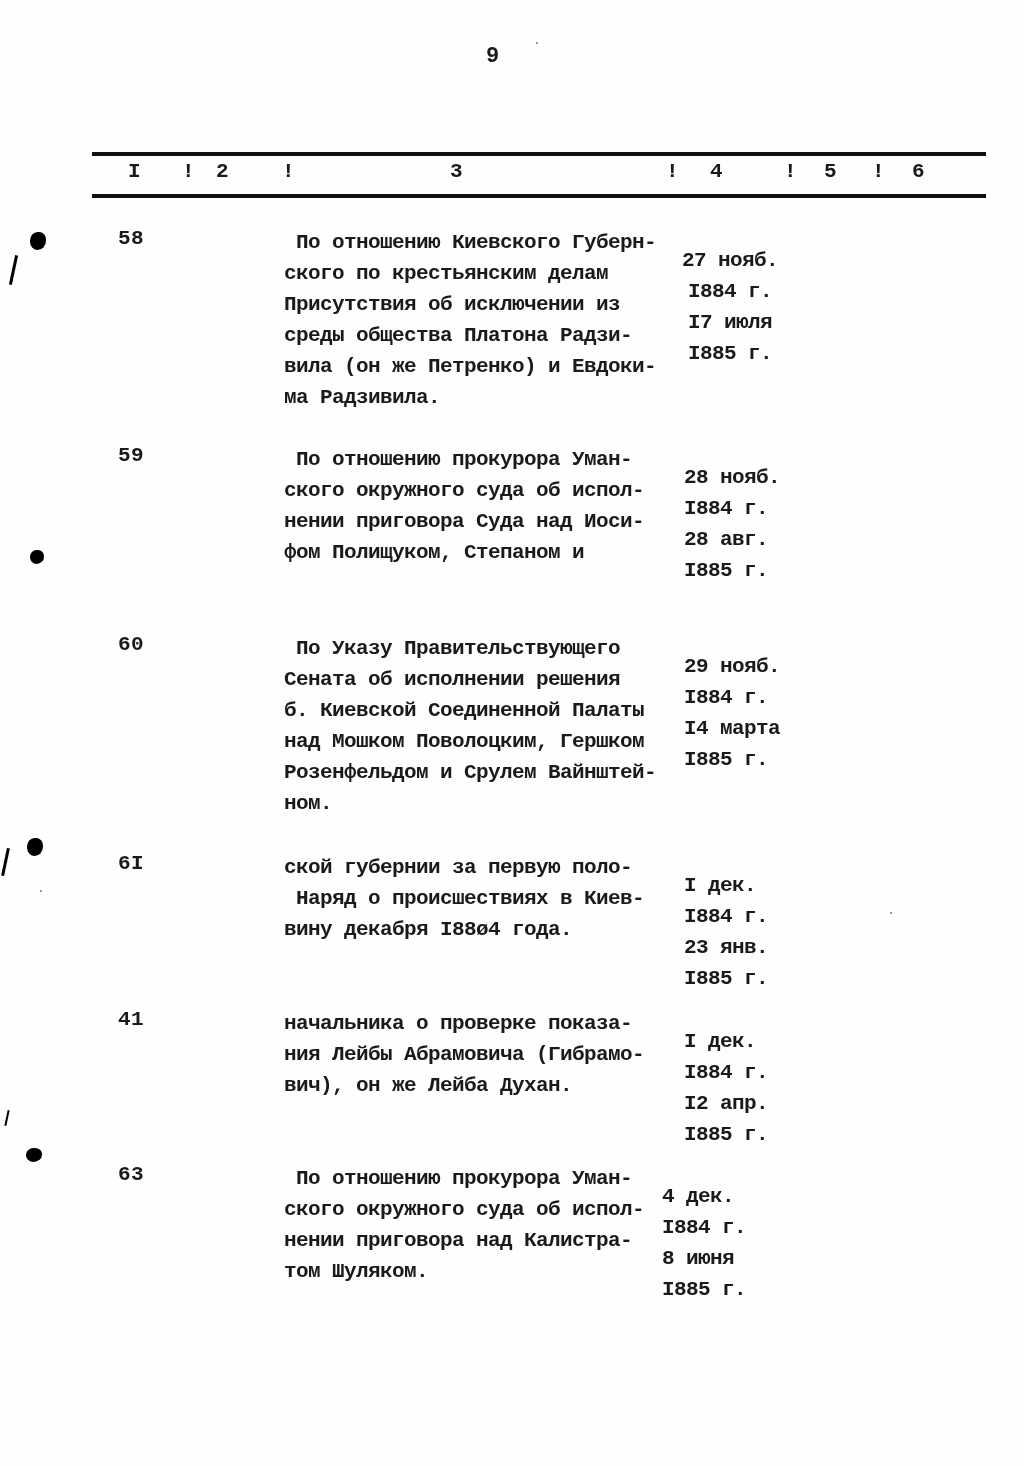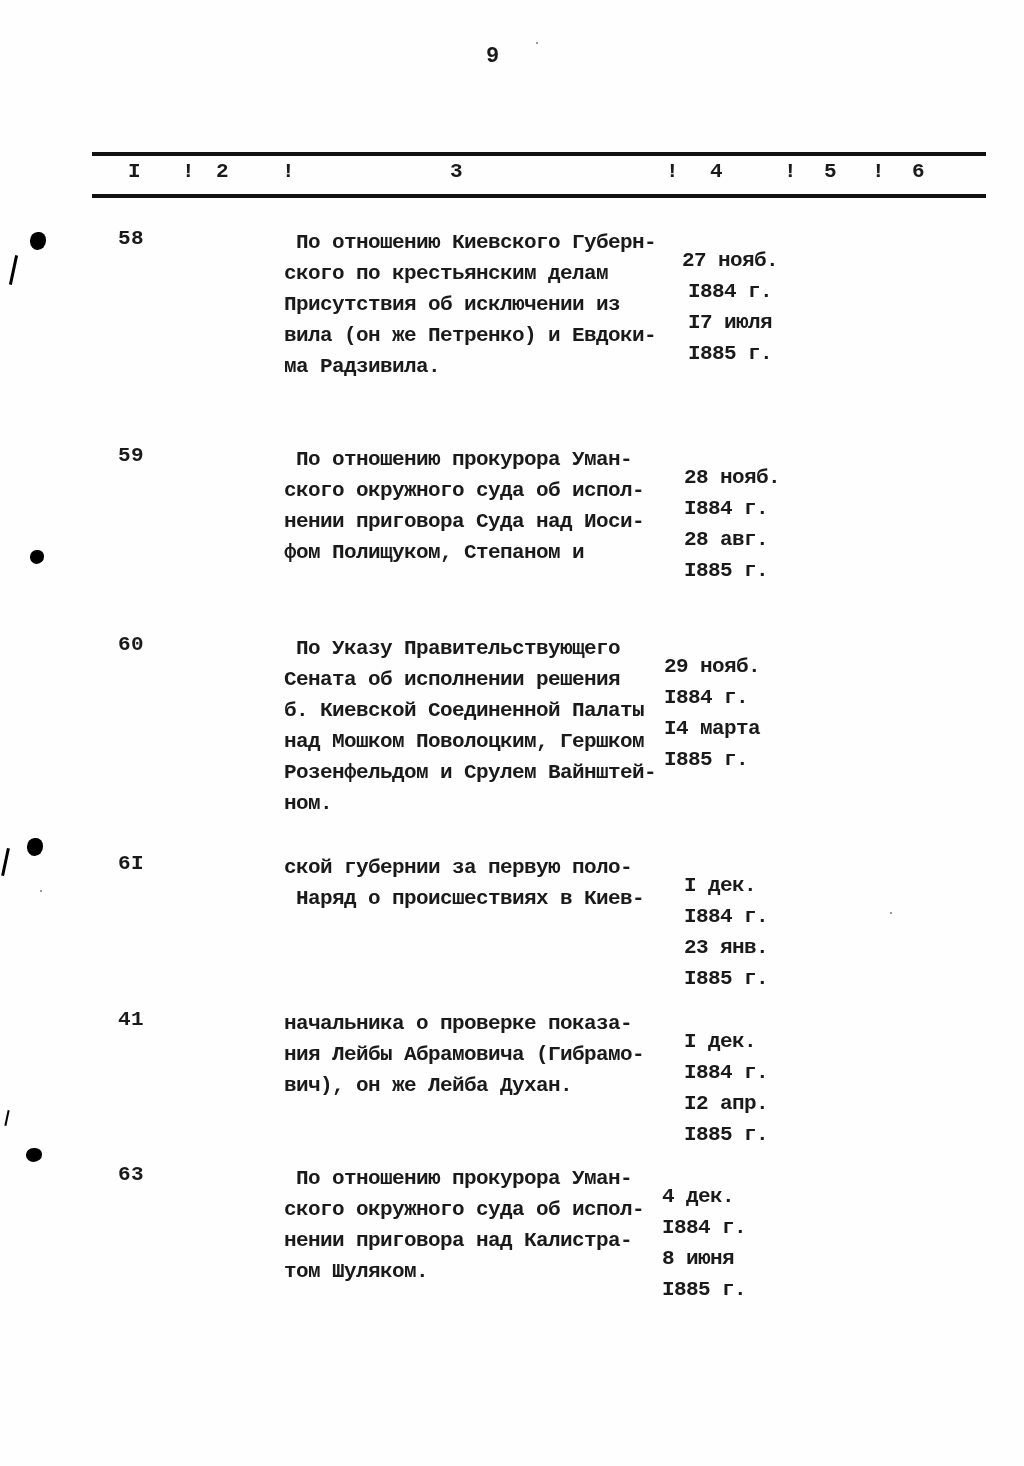--- a/index.html
+++ b/index.html
@@ -148,20 +148,21 @@
     <span style="left:820px;">6</span>
   </div>
   <div class="rule bottom"></div>
 
   <div class="entry" style="top:227px;">
     <div class="entry-num">58</div>
     <div class="entry-desc">
       <span class="line"> По отношению Киевского Губерн-</span>
       <span class="line">ского по крестьянским делам</span>
       <span class="line">Присутствия об исключении из</span>
+      <span class="line">среды общества Платона Радзи-</span>
       <span class="line">вила (он же Петренко) и Евдоки-</span>
       <span class="line">ма Радзивила.</span>
     </div>
     <div class="entry-dates" style="left:682px;">
       <span class="line">27 нояб.</span>
       <span class="line" style="padding-left:6px;">I884 г.</span>
       <span class="line" style="padding-left:6px;">I7 июля</span>
       <span class="line" style="padding-left:6px;">I885 г.</span>
     </div>
   </div>
@@ -185,33 +186,34 @@
   <div class="entry" style="top:633px;">
     <div class="entry-num">60</div>
     <div class="entry-desc">
       <span class="line"> По Указу Правительствующего</span>
       <span class="line">Сената об исполнении решения</span>
       <span class="line">б. Киевской Соединенной Палаты</span>
       <span class="line">над Мошком Поволоцким, Гершком</span>
       <span class="line">Розенфельдом и Срулем Вайнштей-</span>
       <span class="line">ном.</span>
     </div>
-    <div class="entry-dates" style="left:664px;">
+    <div class="entry-dates" style="left:684px;">
       <span class="line">29 нояб.</span>
       <span class="line">I884 г.</span>
       <span class="line">I4 марта</span>
       <span class="line">I885 г.</span>
     </div>
   </div>
 
   <div class="entry" style="top:852px;">
     <div class="entry-num">6I</div>
     <div class="entry-desc">
       <span class="line">ской губернии за первую поло-</span>
       <span class="line"> Наряд о происшествиях в Киев-</span>
+      <span class="line">вину декабря I88ø4 года.</span>
     </div>
     <div class="entry-dates" style="left:684px;">
       <span class="line">I дек.</span>
       <span class="line">I884 г.</span>
       <span class="line">23 янв.</span>
       <span class="line">I885 г.</span>
     </div>
   </div>
 
   <div class="entry" style="top:1008px;">

